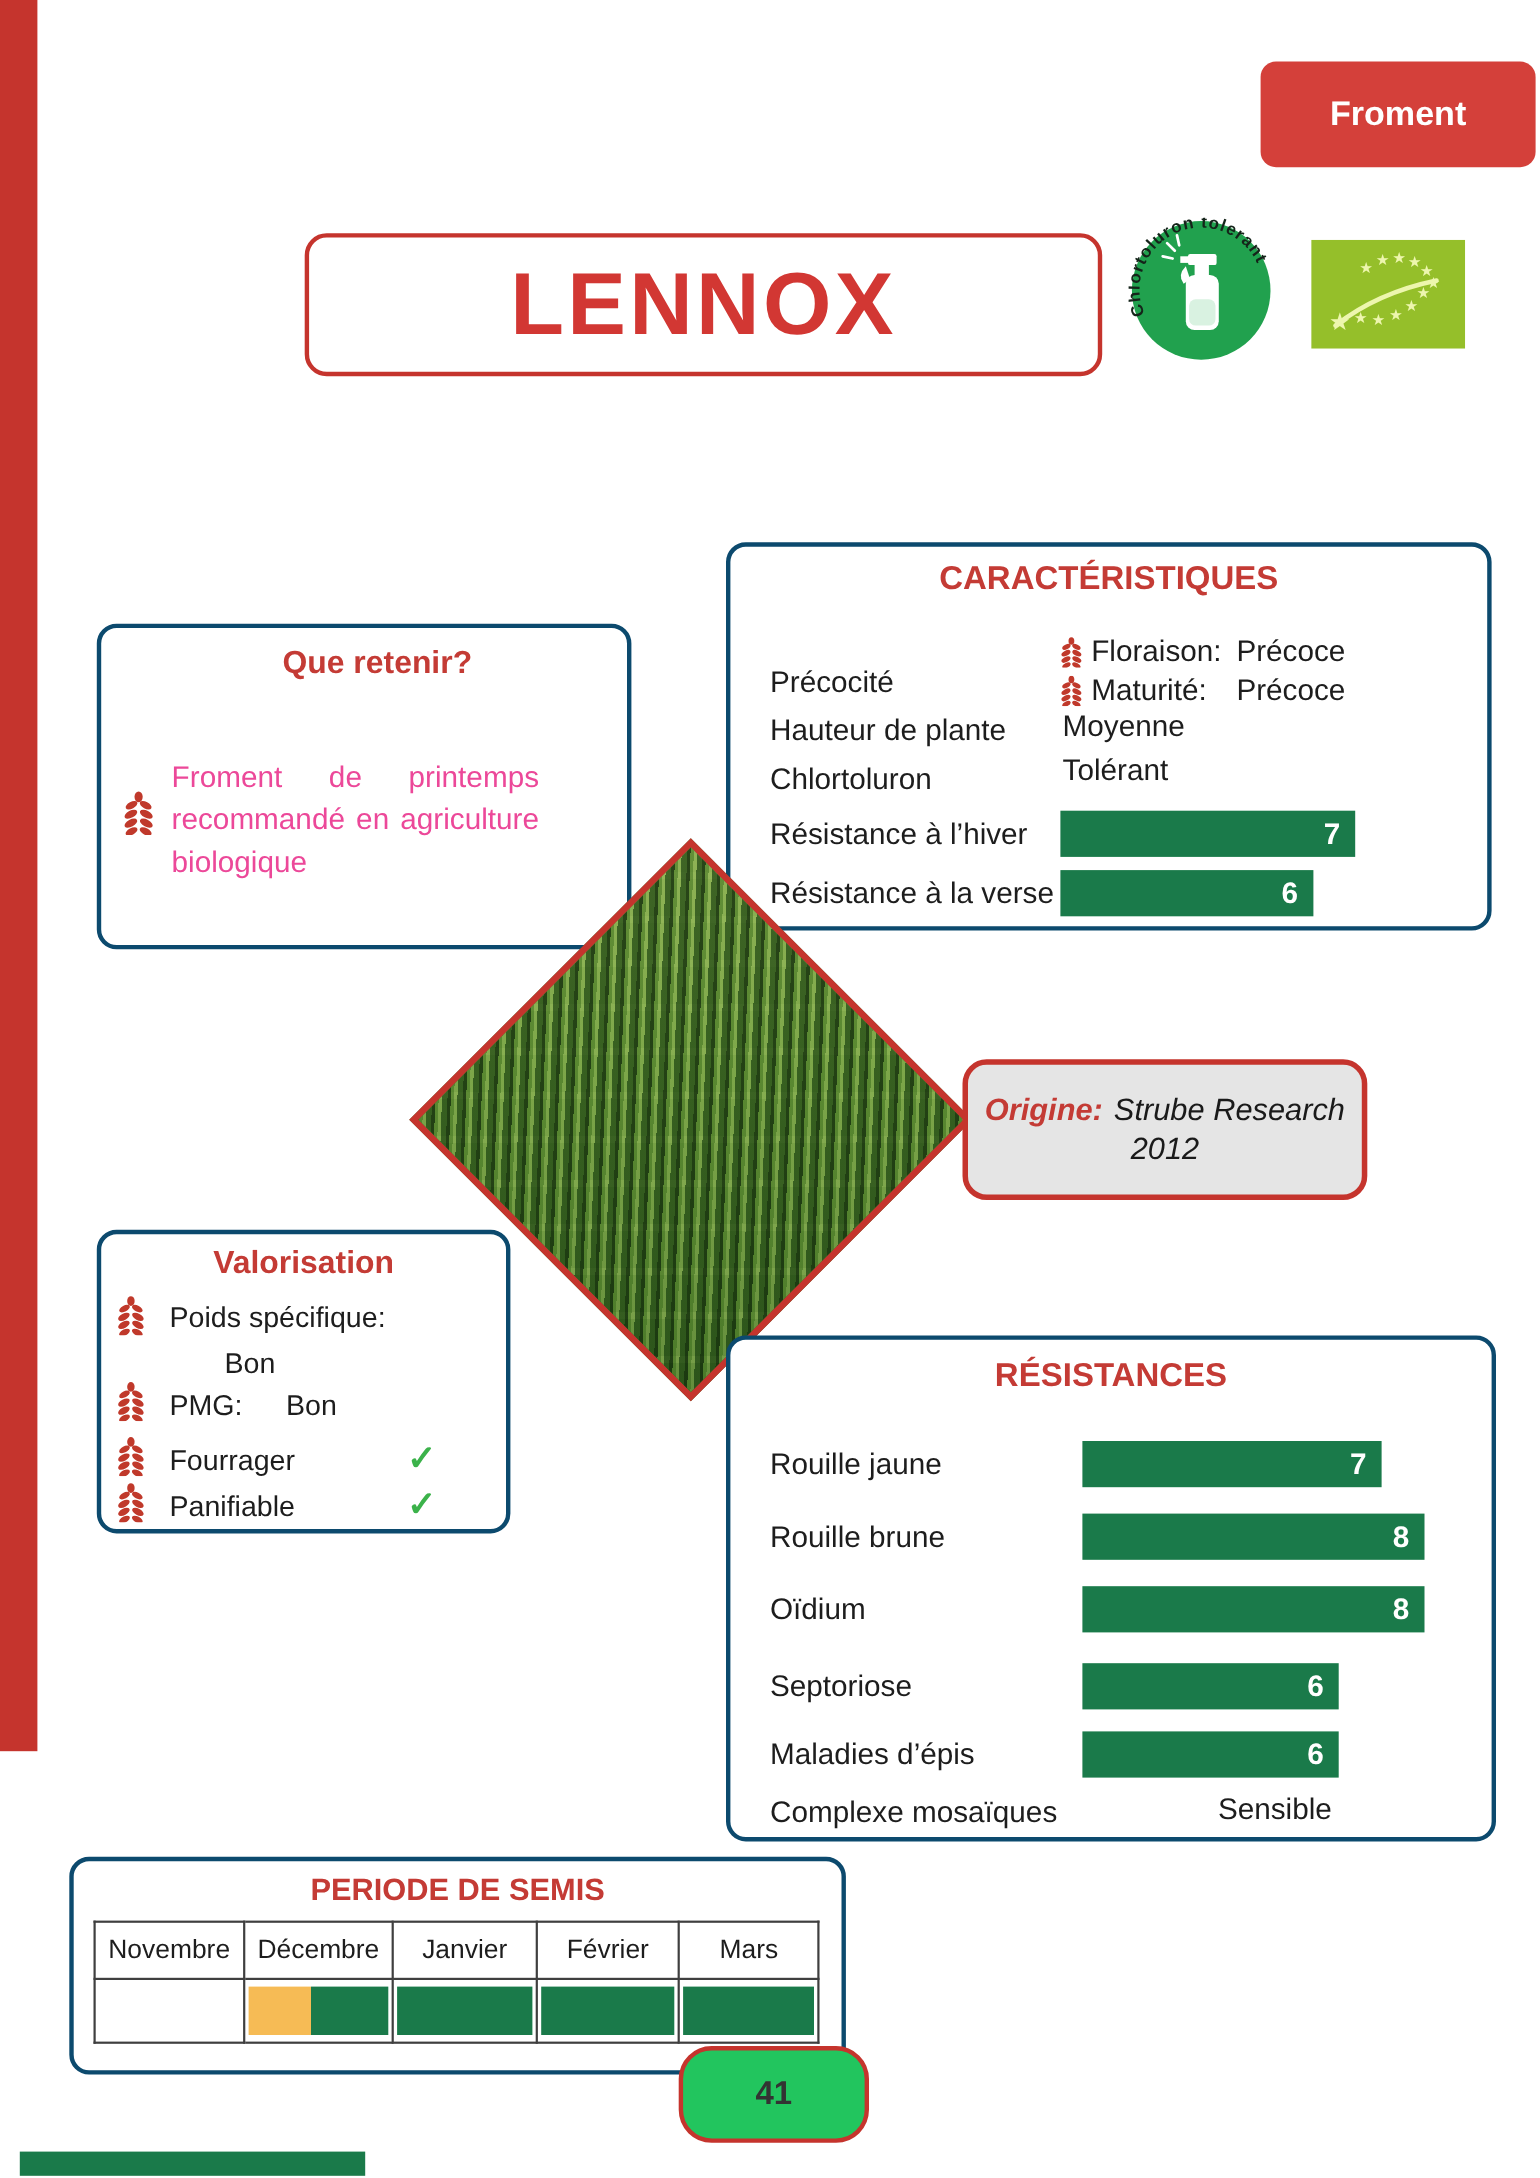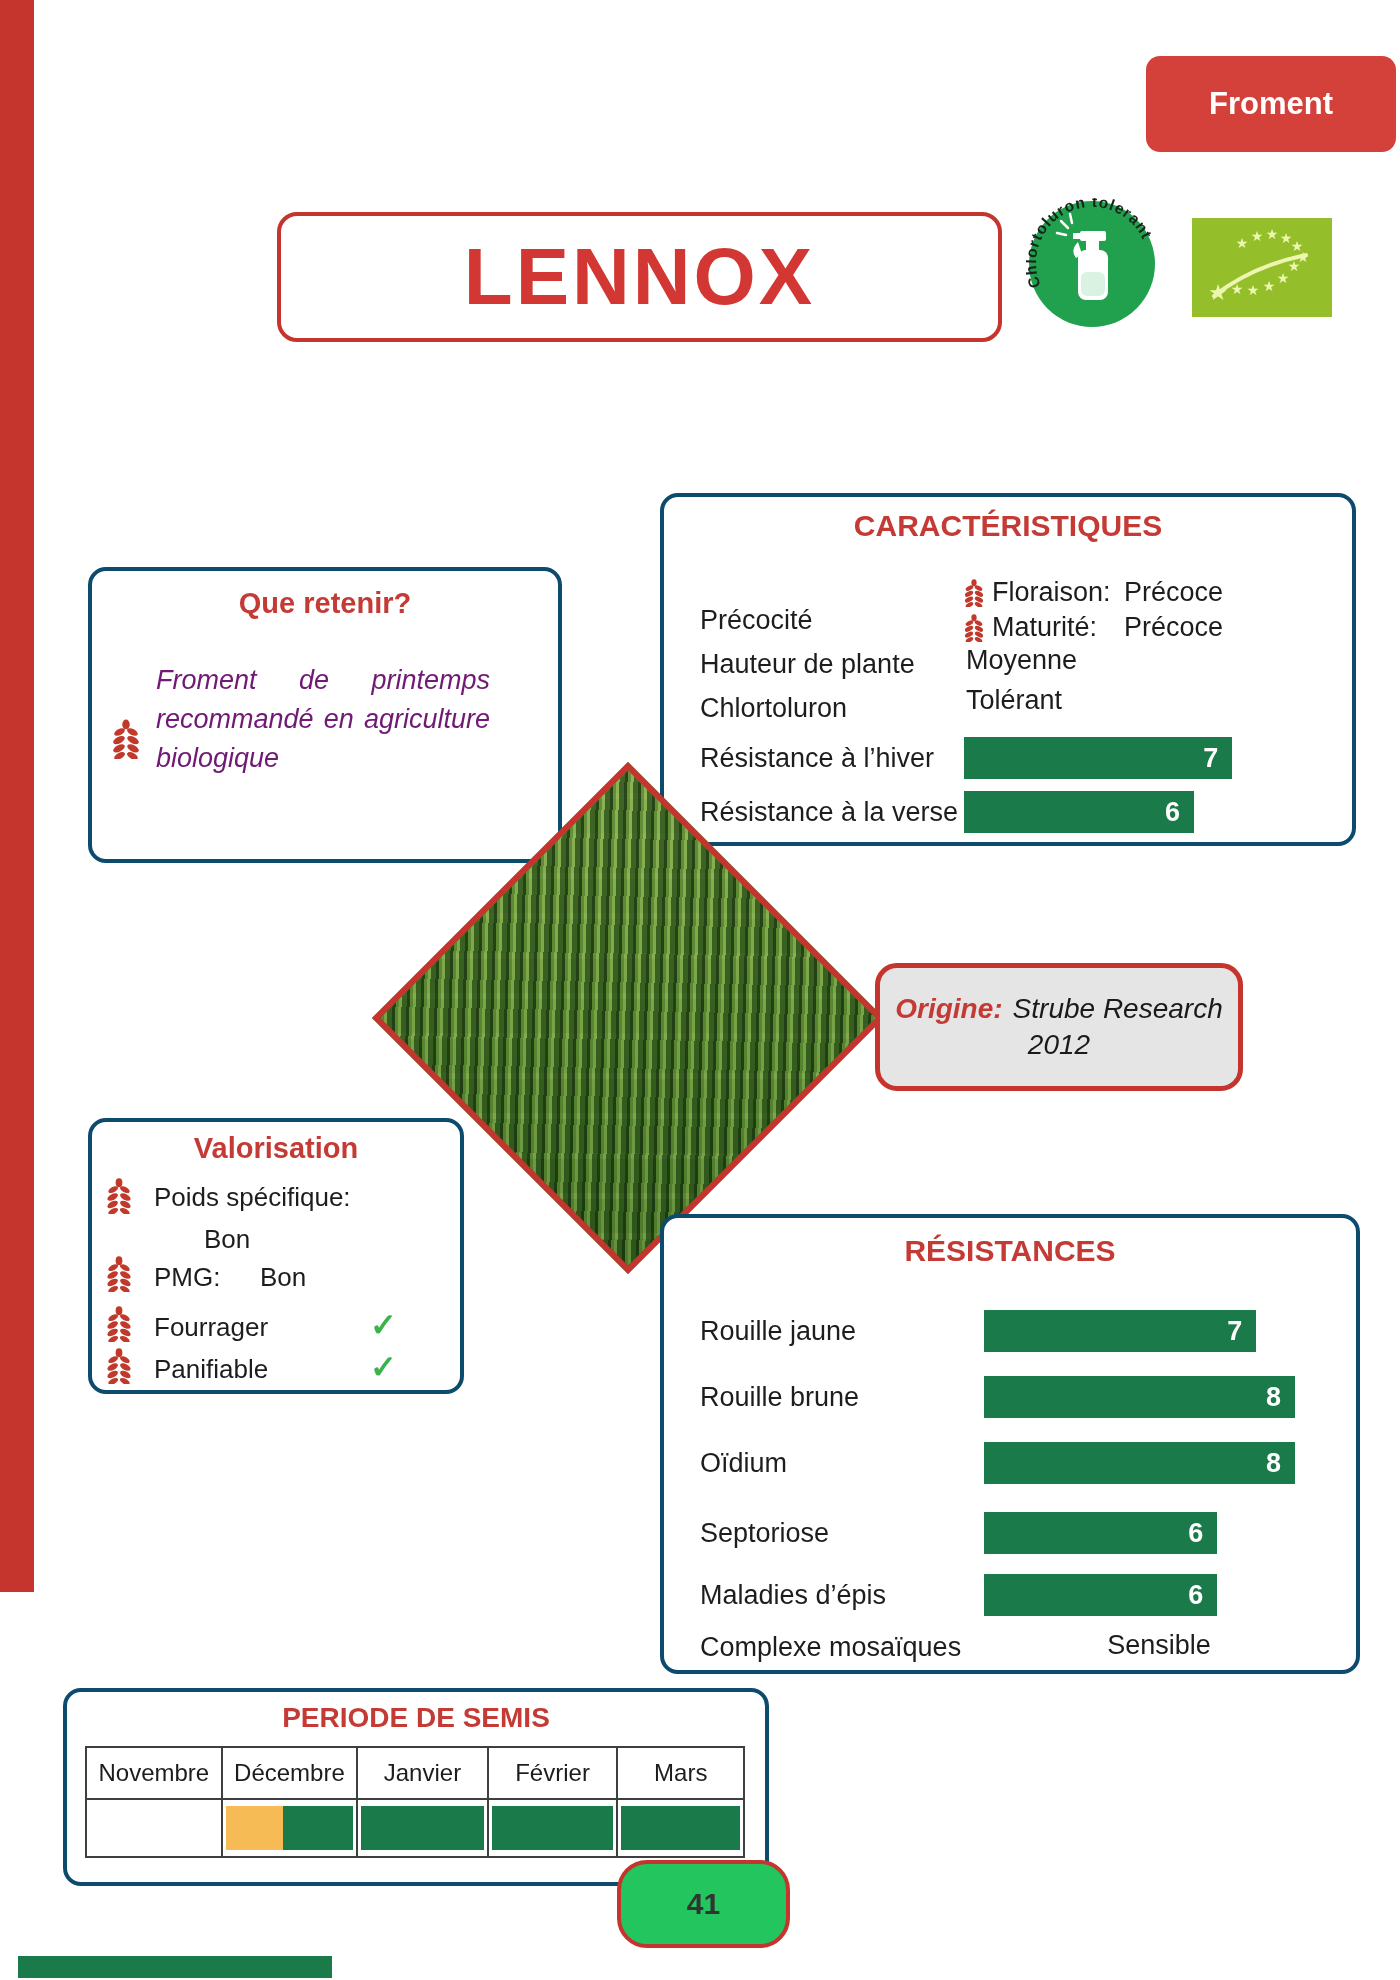--- a/index.html
+++ b/index.html
@@ -29,24 +29,24 @@
   .carac .rtitle{position:absolute;top:12px;font-size:30px;}
   .label27{font-size:27px;color:#1d1d1d;}
   .val-col{position:absolute;left:302px;}
   .bar-track{position:absolute;left:300px;width:345px;height:42px;}
   .bar{height:100%;background:#1a7a4a;display:flex;align-items:center;justify-content:flex-end;}
   .bar span{color:#fff;font-weight:bold;font-size:27px;padding-right:14px;}
   .prec-row{display:flex;align-items:center;gap:8px;height:35px;}
   .prec-label{width:124px;display:inline-block;}
 
   
-  .que{left:88px;top:567px;width:466px;height:288px;}
+  .que{left:88px;top:567px;width:466px;height:288px;padding-left:12px;}
   .que .rtitle{position:absolute;top:16px;font-size:29px;}
-  .que-text{position:absolute;left:64px;top:90px;width:334px;font-size:27px;line-height:1.45;
-            text-align:justify;color:#701a75;font-style:italic;}
+  .que-text{position:absolute;left:64px;top:116px;width:334px;font-size:27px;line-height:1.45;
+            text-align:justify;color:#ec4899;}
 
   
   .diamond{left:447px;top:837px;width:350px;height:350px;transform:rotate(45deg);
            border:6px solid #c5342d;overflow:hidden;background:#3c6b24;}
   .diamond-inner{position:absolute;left:-80px;top:-80px;width:510px;height:510px;transform:rotate(-45deg);
     background-image:
       repeating-linear-gradient(92deg, rgba(24,52,14,.85) 0 3px, rgba(86,134,46,.75) 3px 6px,
          rgba(146,186,86,.55) 6px 9px, rgba(44,84,26,.8) 9px 14px),
       repeating-linear-gradient(0deg, rgba(255,255,255,0) 0 34px, rgba(196,220,130,.22) 34px 40px),
       linear-gradient(180deg,#8cab55 0%,#64903a 40%,#2c571c 100%);}

